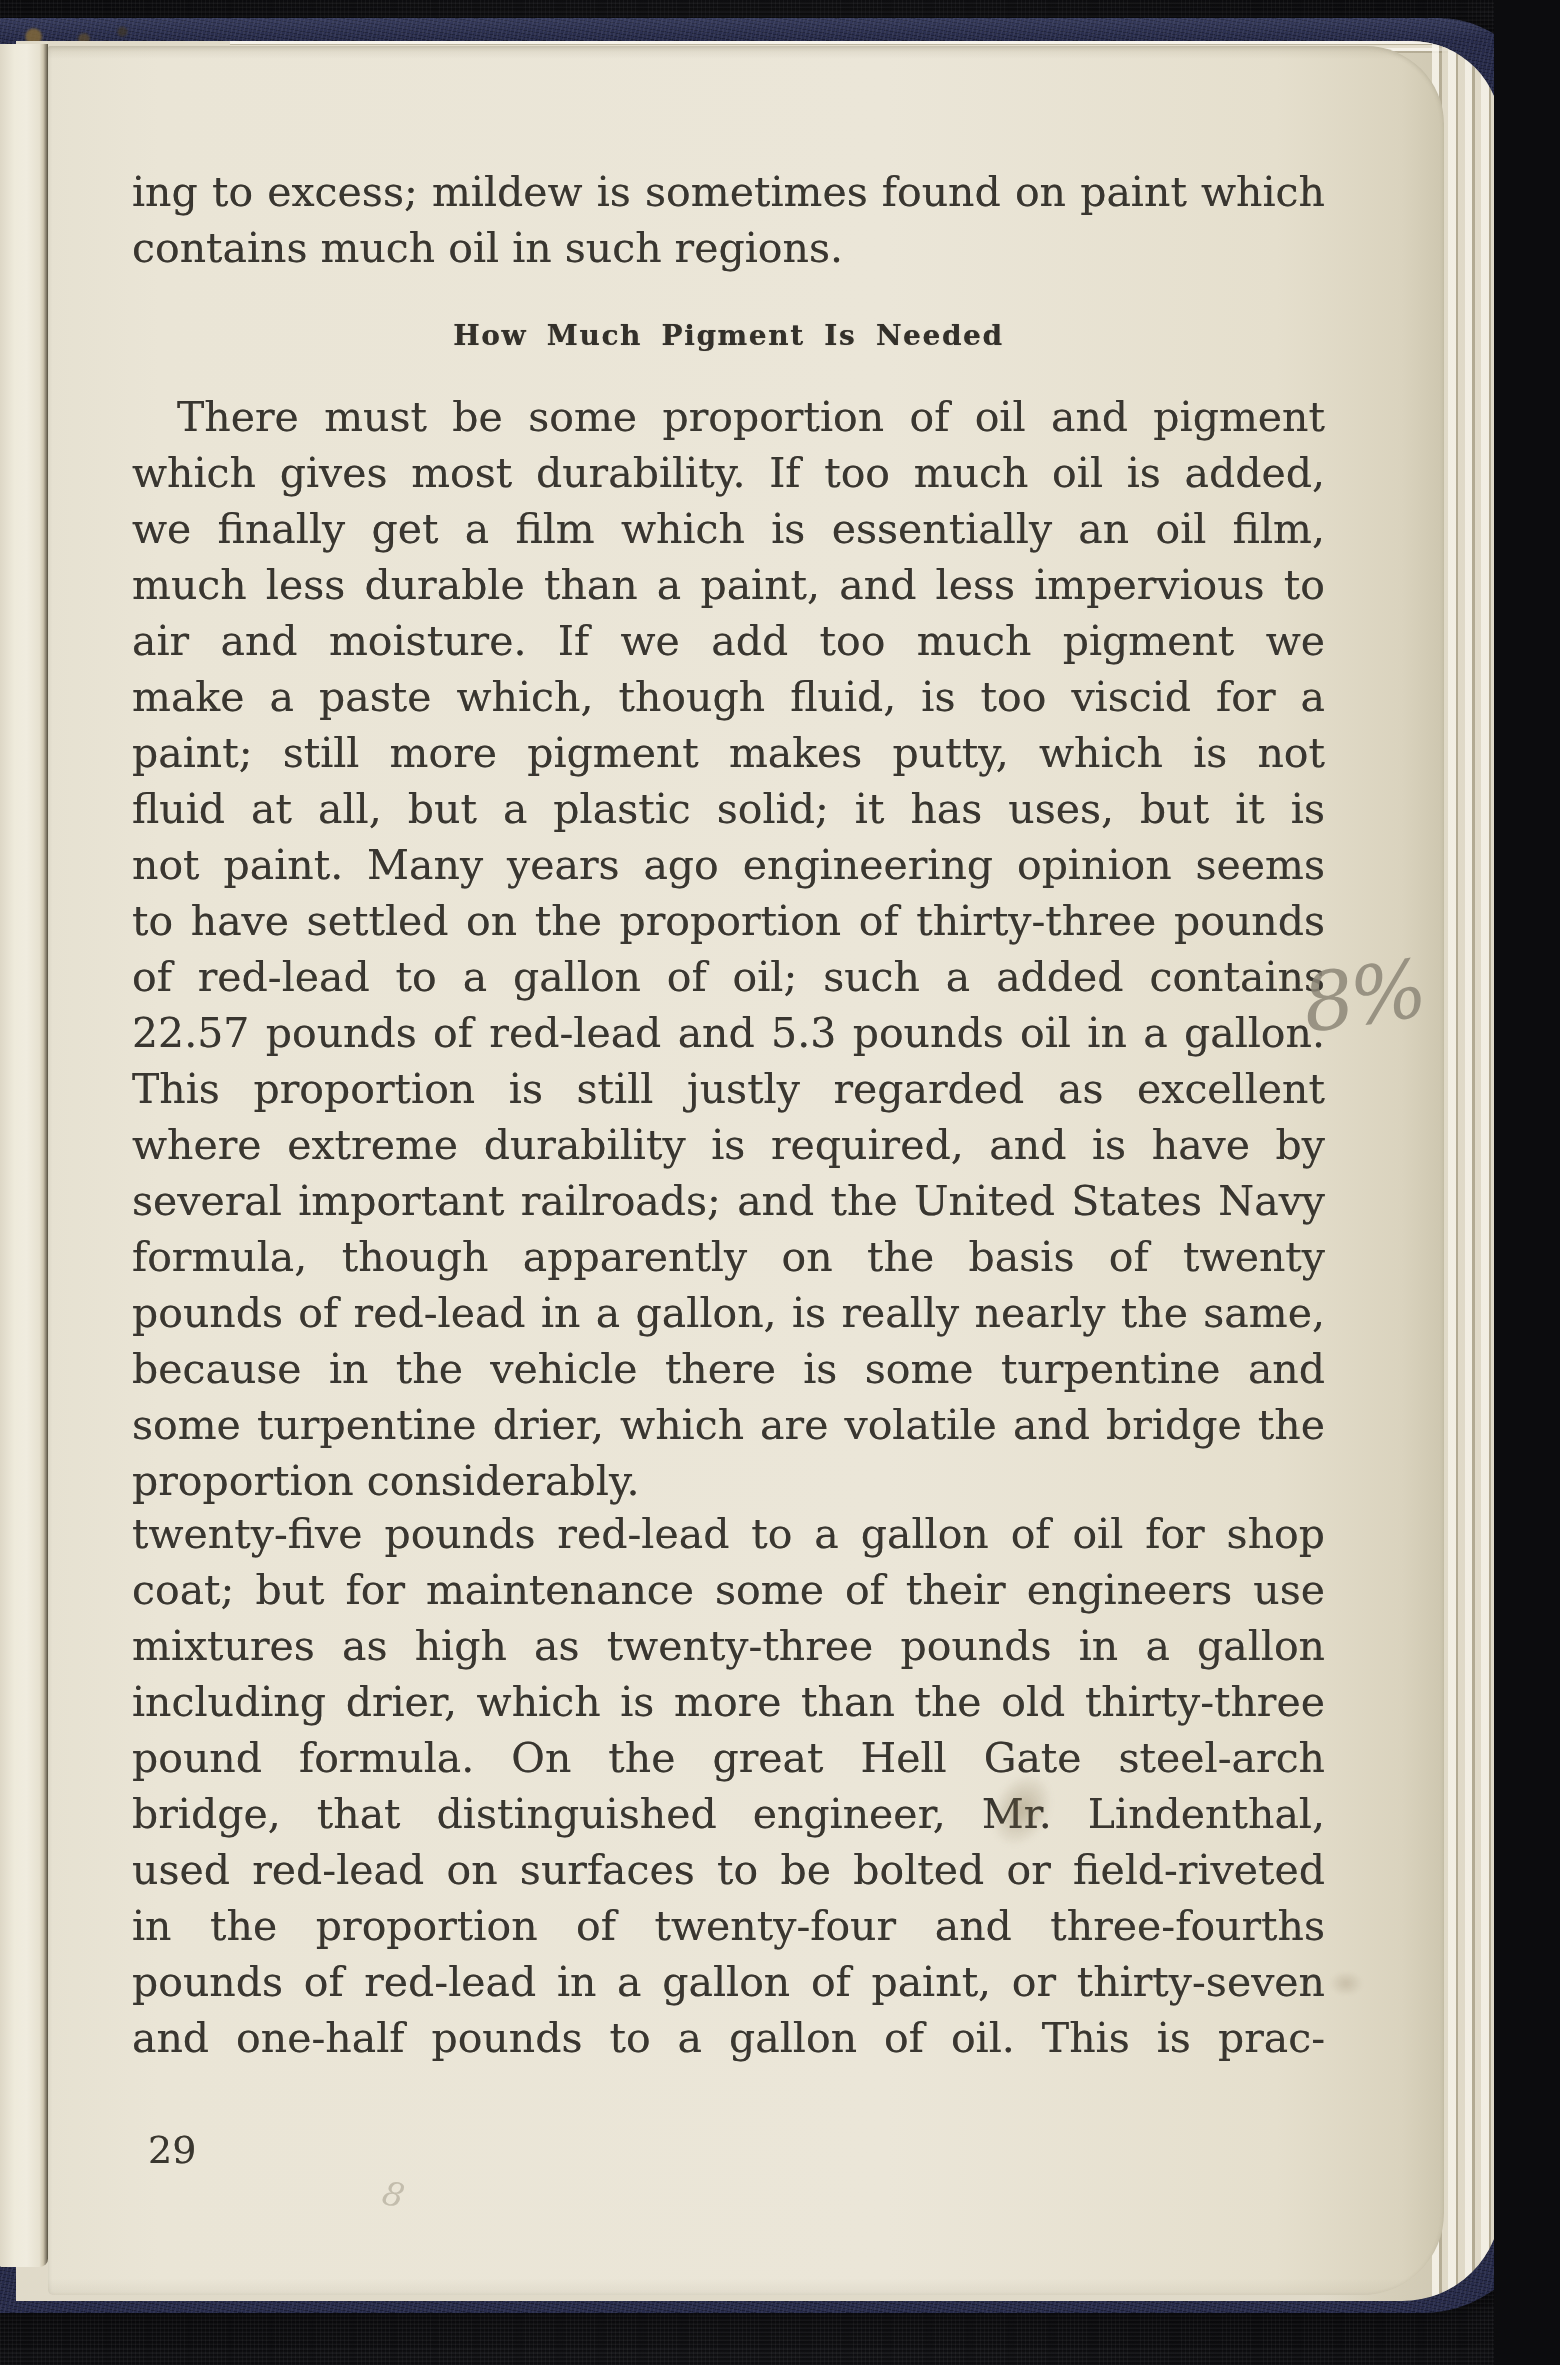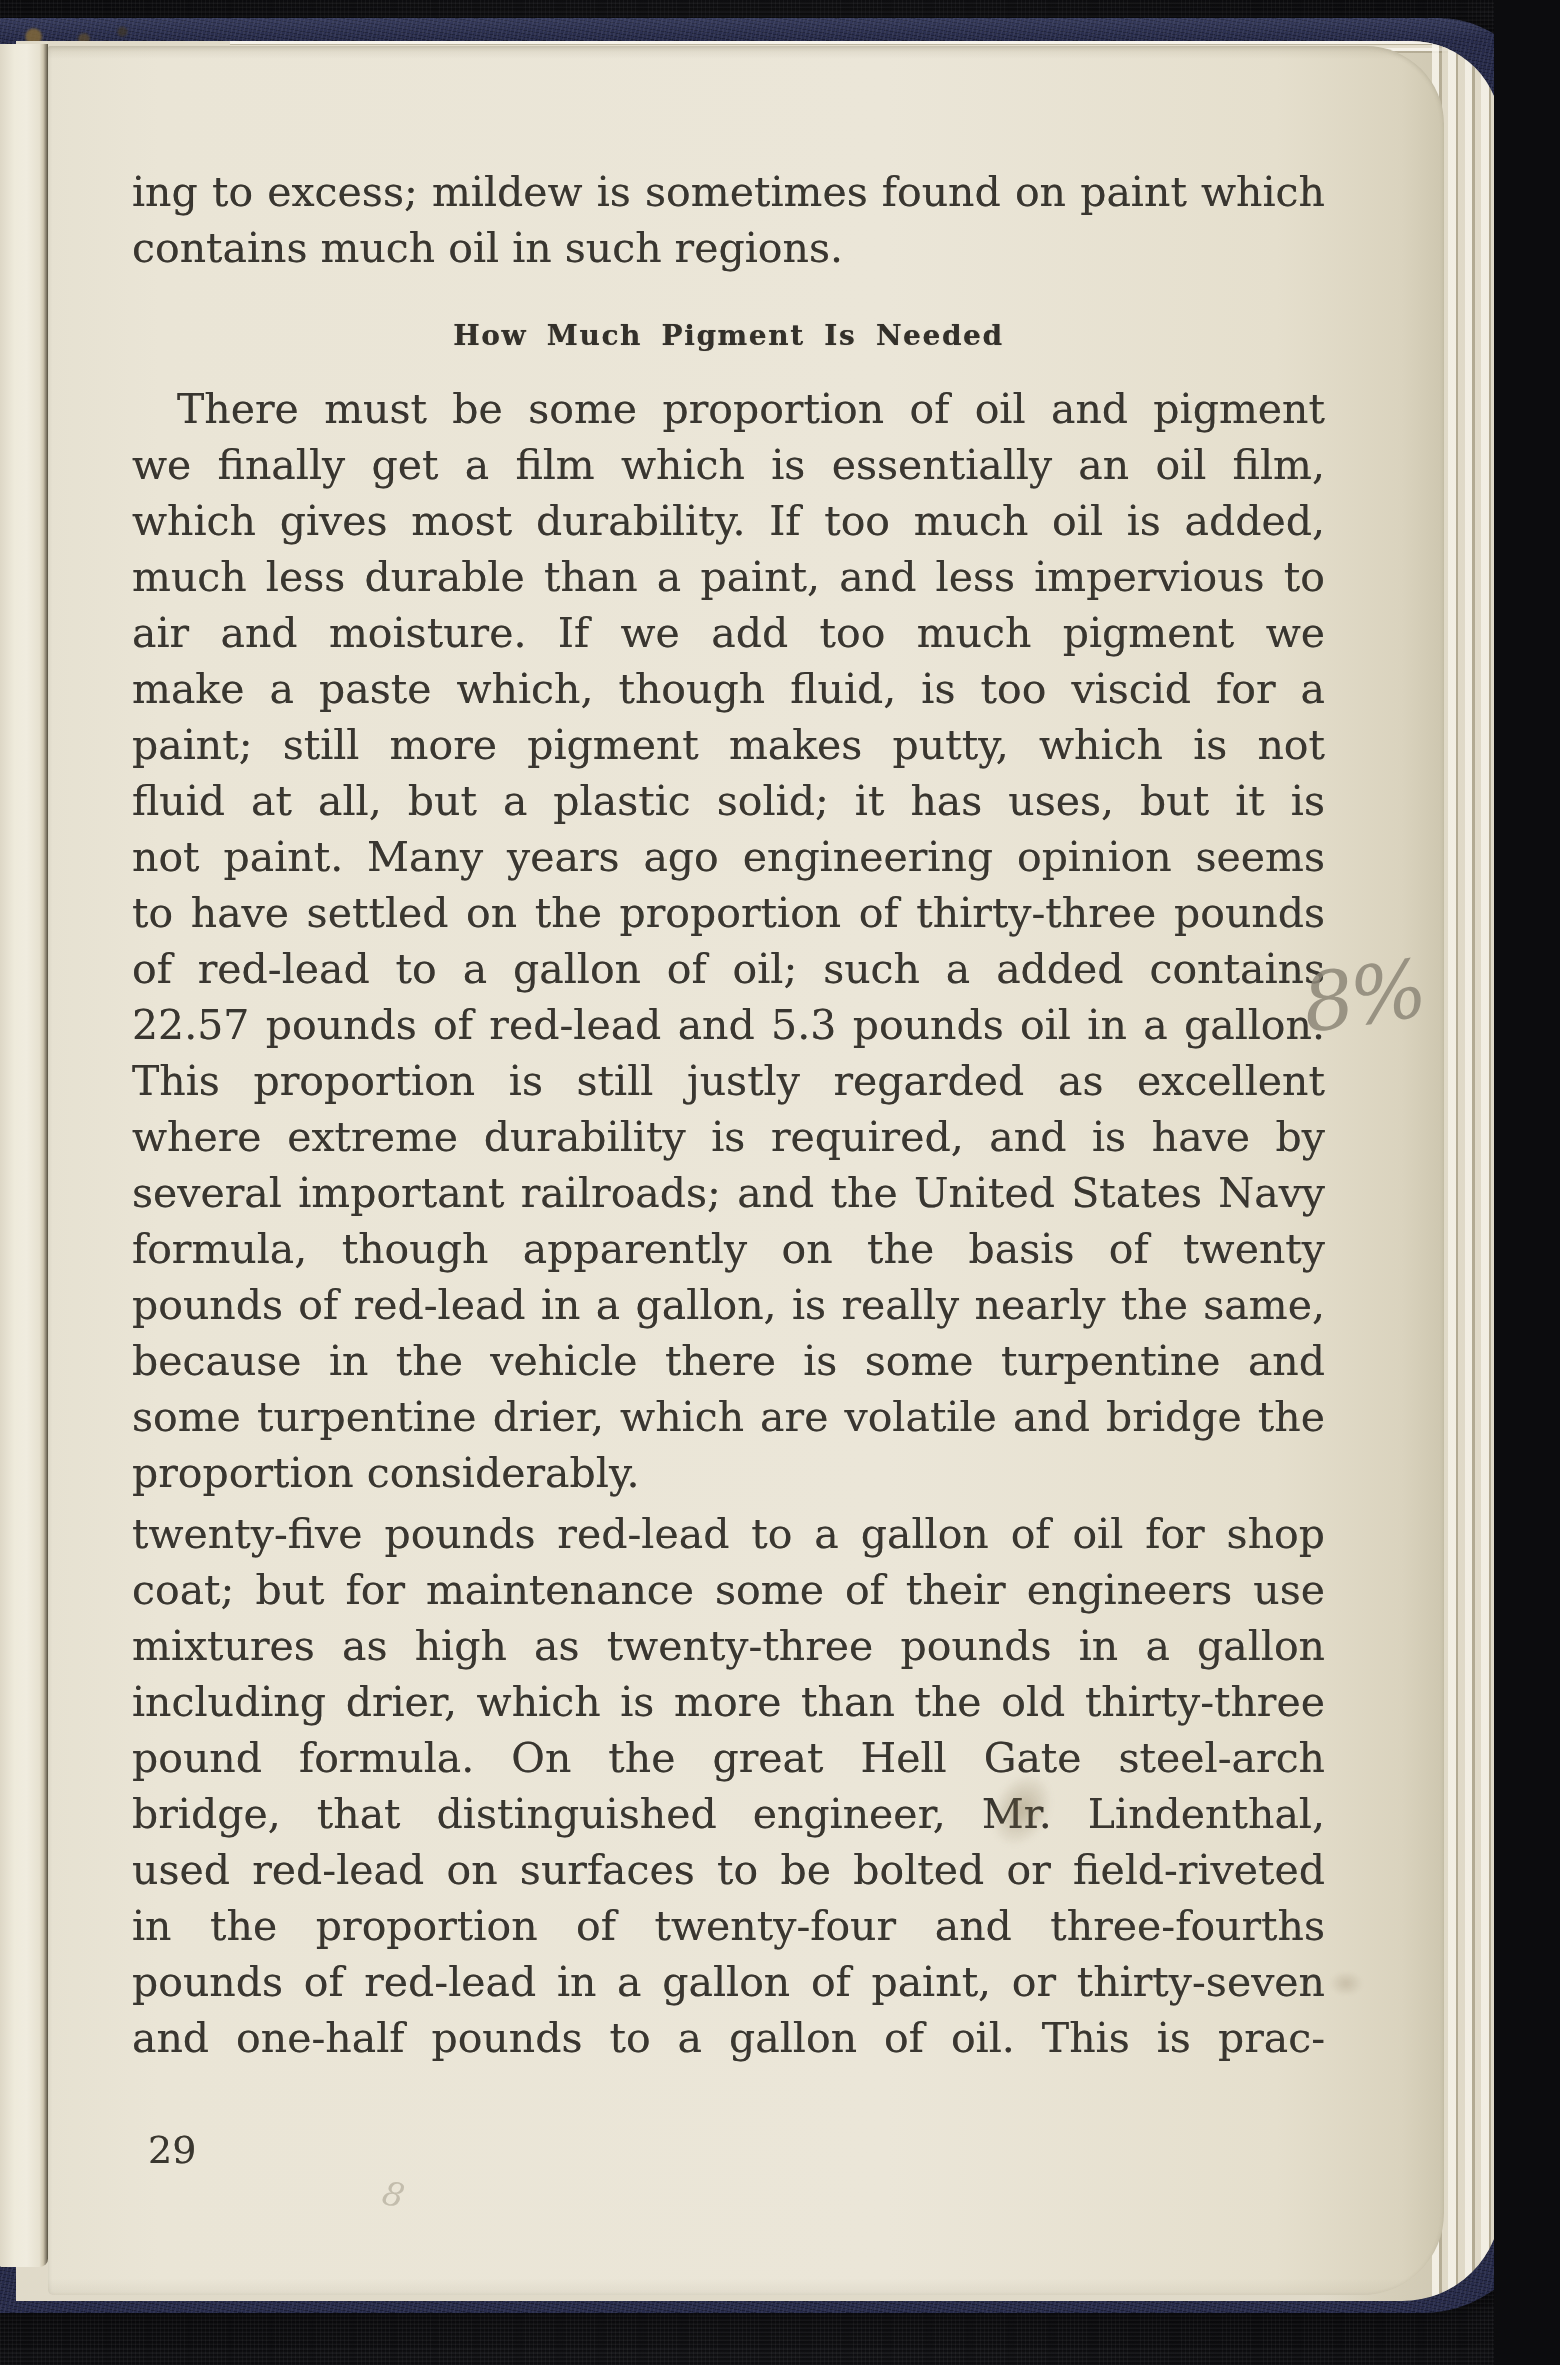--- a/index.html
+++ b/index.html
@@ -65,21 +65,21 @@
   .textcol{position:absolute;left:84px;width:1193px;color:#393630;}
   .tline{
     height:56px;line-height:56px;font-size:41px;
     text-align:justify;text-align-last:justify;
     text-shadow:0 0 0.6px rgba(57,54,48,.55);
     white-space:normal;overflow:visible;
   }
   .tline.last{text-align-last:left;}
   .tline.ind{text-indent:45px;}
   .intro{top:118px;}
-  .p1{top:335px;}
+  .p1{top:343px;}
   .p2{top:1460px;}
   .heading{
     position:absolute;left:84px;width:1193px;top:267px;margin:0;
     font-size:28px;font-weight:bold;line-height:46px;text-align:center;
     letter-spacing:1.6px;word-spacing:8.2px;color:#33302a;
     text-shadow:0 0 0.7px rgba(51,48,42,.6);
   }
   .pagenum{
     position:absolute;left:100px;width:1193px;top:2081px;
     font-size:38px;line-height:46px;color:#3a372f;
@@ -116,22 +116,22 @@
   <div class="page">
     <div class="textcol intro">
         <div class="tline">ing to excess; mildew is sometimes found on paint which</div>
         <div class="tline last">contains much oil in such regions.</div>
       </div>
 
     <h2 class="heading">How Much Pigment Is Needed</h2>
 
     <div class="textcol p1">
         <div class="tline ind">There must be some proportion of oil and pigment</div>
+        <div class="tline">which gives most durability. If too much oil is added,</div>
         <div class="tline">we finally get a film which is essentially an oil film,</div>
-        <div class="tline">which gives most durability. If too much oil is added,</div>
         <div class="tline">much less durable than a paint, and less impervious to</div>
         <div class="tline">air and moisture. If we add too much pigment we</div>
         <div class="tline">make a paste which, though fluid, is too viscid for a</div>
         <div class="tline">paint; still more pigment makes putty, which is not</div>
         <div class="tline">fluid at all, but a plastic solid; it has uses, but it is</div>
         <div class="tline">not paint. Many years ago engineering opinion seems</div>
         <div class="tline">to have settled on the proportion of thirty-three pounds</div>
         <div class="tline">of red-lead to a gallon of oil; such a added contains</div>
         <div class="tline">22.57 pounds of red-lead and 5.3 pounds oil in a gallon.</div>
         <div class="tline">This proportion is still justly regarded as excellent</div>

